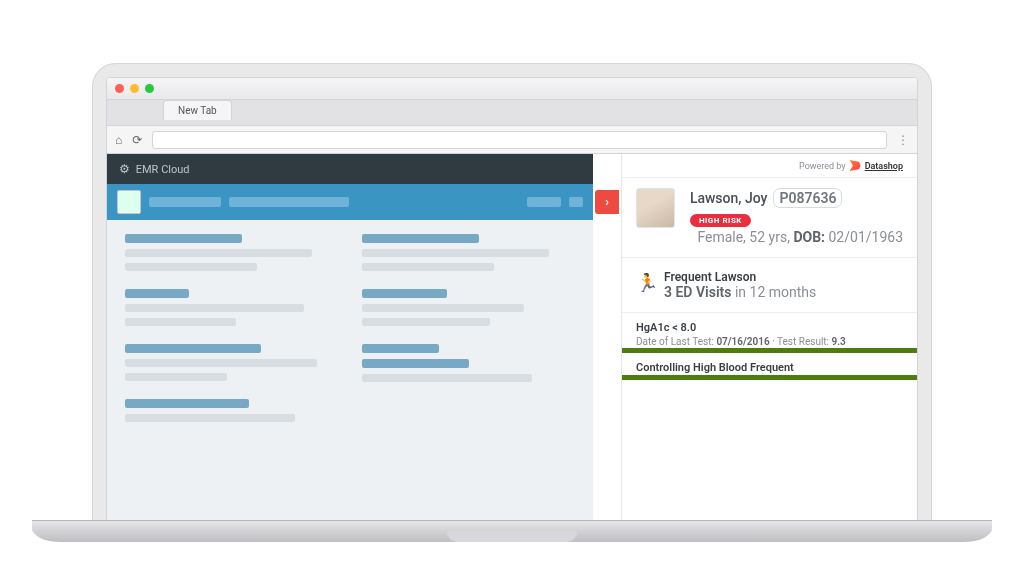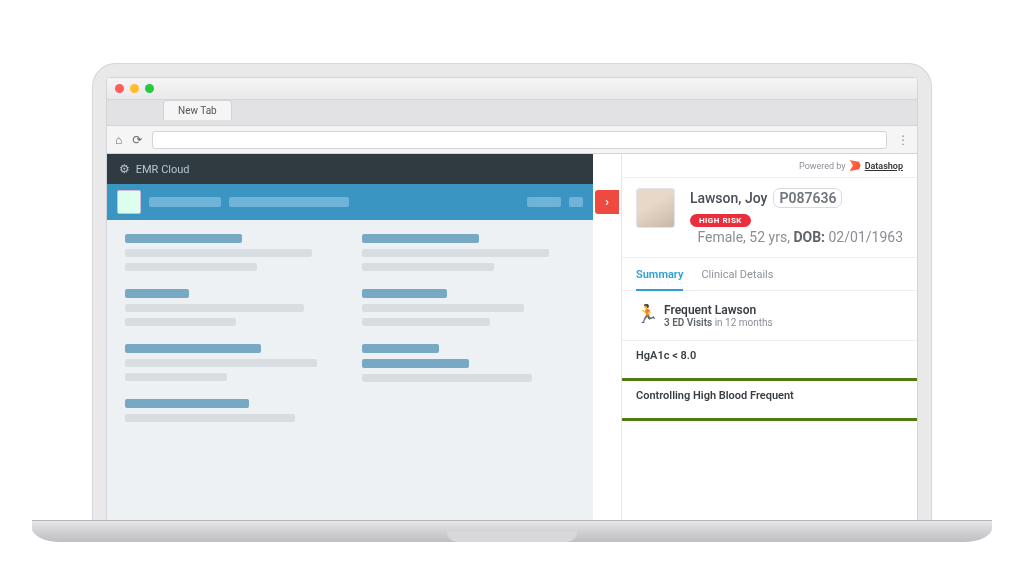--- a/index.html
+++ b/index.html
@@ -235,34 +235,34 @@
 
     .ff {
       display: flex; gap: 10px; align-items: center;
       padding: 12px 14px;
       border-bottom: 1px solid #eceff1;
     }
     .ff-icon {
       width: 18px; height: 22px; color: #f5a623; font-size: 18px; line-height: 1;
     }
     .ff-title { font-weight: 600; font-size: 12px; color: #3a3f44; }
-    .ff-sub { font-size: 10px; color: #8a8f95; }
+    .ff-sub { font-size: 14px; color: #8a8f95; }
     .ff-sub b { color: #5f646a; font-weight: 600; }
 
     .sect-head {
       display: flex; justify-content: space-between; align-items: center;
       padding: 10px 14px 8px;
       font-size: 12px; font-weight: 700; color: #3a3f44;
       border-bottom: 1px solid #f1f3f5;
     }
     .chev-dn { font-size: 10px; color: #6f757c; }
 
     .measure {
-      padding: 8px 14px 16px;
-      border-bottom: 3px solid #4d7c0f;
+      padding: 8px 14px 1px;
+      border-bottom: 5px solid #4d7c0f;
     }
     .m-title { font-size: 11px; font-weight: 600; color: #3a3f44; }
     .m-sub { font-size: 10px; color: #8a8f95; margin-top: 2px; }
     .m-sub b { color: #5f646a; font-weight: 600; }
   </style>
 </head>
 <body>
 
 <div class="laptop">
   <div class="notch"></div>
@@ -367,38 +367,37 @@
               <span class="risk-pill">HIGH RISK</span>
             </div>
             <div class="pmeta">
               <span>Female, 52 yrs, </span><b>DOB:</b>
               <span>02/01/1963</span>
             </div>
           </div>
         </div>
 
 
-        <div class="tabs">
-          <div class="ptab active">Summary</div>
-          <div class="ptab">Clinical Details</div>
-        </div>
 
         <div class="ff">
           <div class="ff-icon">🏃</div>
           <div>
             <div class="ff-title">Frequent Lawson</div>
             <div class="ff-sub">
               <b>3 ED Visits</b><span> in 12 months</span>
             </div>
           </div>
         </div>
 
 
         <div class="measure">
           <div class="m-title">HgA1c  &lt; 8.0</div>
+          <div class="m-sub">
+            <span>Date of Last Test: </span><b>07/16/2016</b><span>  ·  Test Result: </span><b>9.3</b>
+          </div>
         </div>
 
 
         <div class="measure">
           <div class="m-title">Controlling High Blood Frequent</div>
 
         </div>
 
       </div>
     </div>

